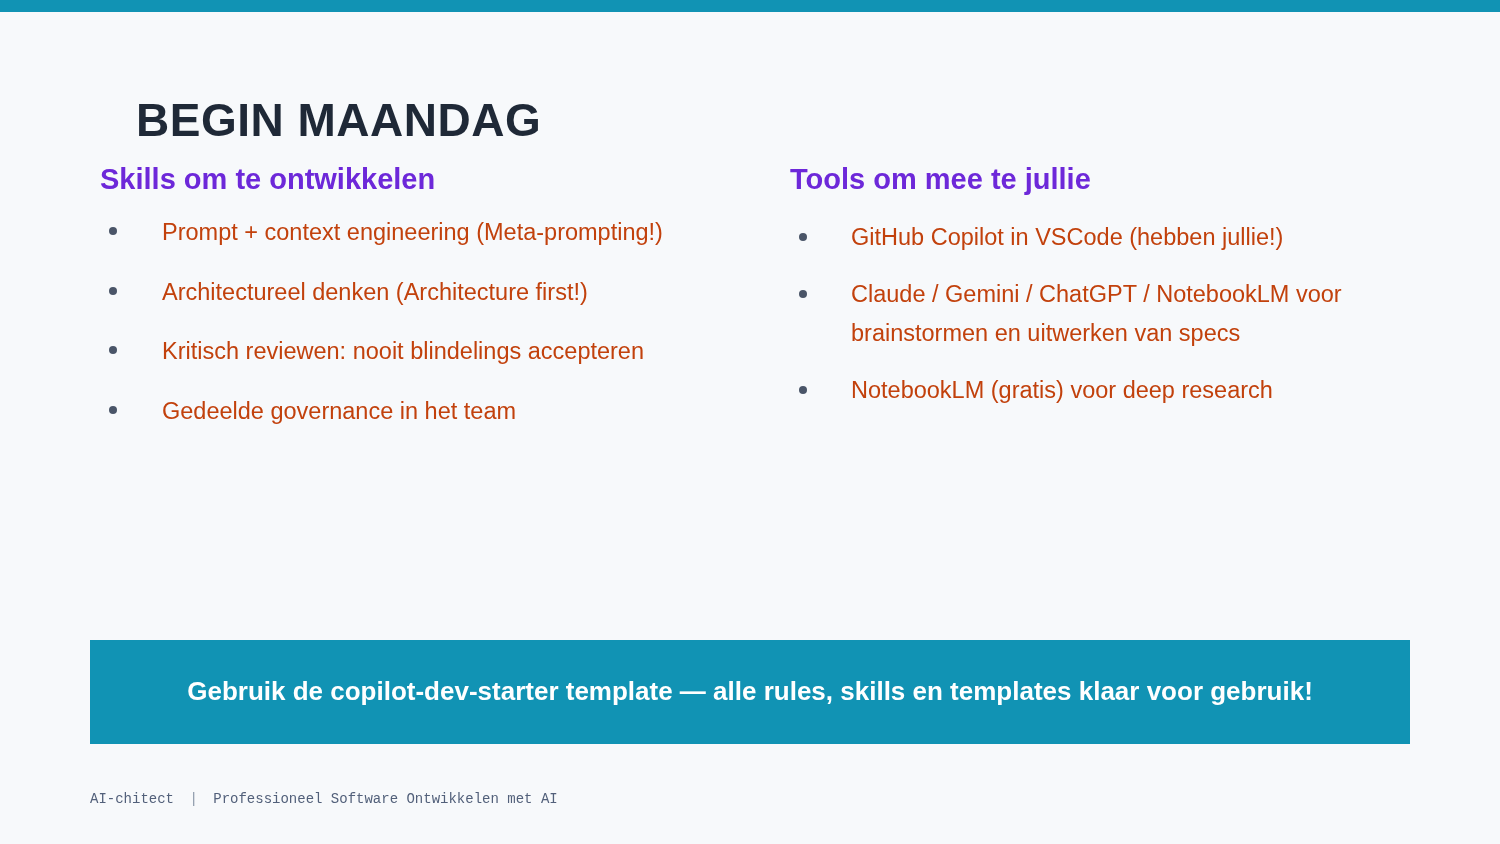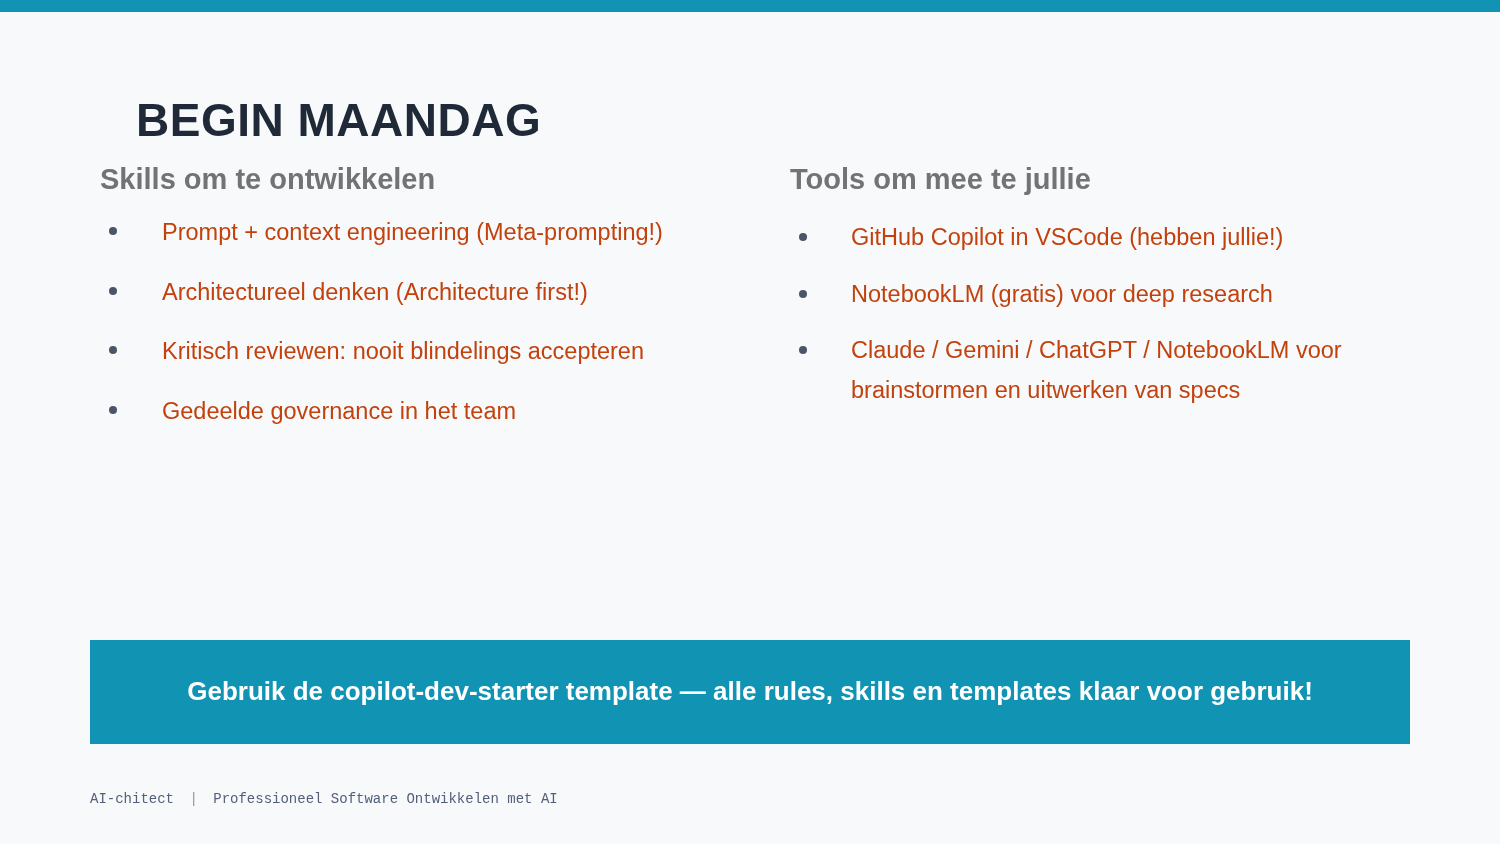--- a/index.html
+++ b/index.html
@@ -50,21 +50,21 @@
   .column {
     position: absolute;
     top: 163px;
   }
   #column-skills { left: 100px; width: 640px; }
   #column-tools  { left: 790px; width: 625px; }
 
   .column-heading {
     font-size: 29px;
     font-weight: bold;
-    color: #737373;
+    color: #6d28d9;
     line-height: 1.15;
     margin: 0 0 16px 0;
   }
   #column-tools .column-heading { margin-bottom: 22px; }
 
   .bullet-list {
     list-style: none;
     margin: 0;
     padding: 0;
   }
@@ -164,25 +164,25 @@
 
   <section class="column" id="column-tools">
     <h2 class="column-heading">Tools om mee te jullie</h2>
     <ul class="bullet-list">
       <li class="bullet-item">
         <span class="bullet-dot"></span>
         <span class="bullet-text">GitHub Copilot in VSCode (hebben jullie!)</span>
       </li>
       <li class="bullet-item">
         <span class="bullet-dot"></span>
-        <span class="bullet-text">NotebookLM (gratis) voor deep research</span>
+        <span class="bullet-text">Claude / Gemini / ChatGPT / NotebookLM voor brainstormen en uitwerken van specs</span>
       </li>
       <li class="bullet-item">
         <span class="bullet-dot"></span>
-        <span class="bullet-text">Claude / Gemini / ChatGPT / NotebookLM voor brainstormen en uitwerken van specs</span>
+        <span class="bullet-text">NotebookLM (gratis) voor deep research</span>
       </li>
     </ul>
   </section>
 
   <div id="callout-banner">
     <div id="callout-text">Gebruik de copilot-dev-starter template — alle rules, skills en templates klaar voor gebruik!</div>
   </div>
 
   <div id="footer">
     <span>AI-chitect</span>

